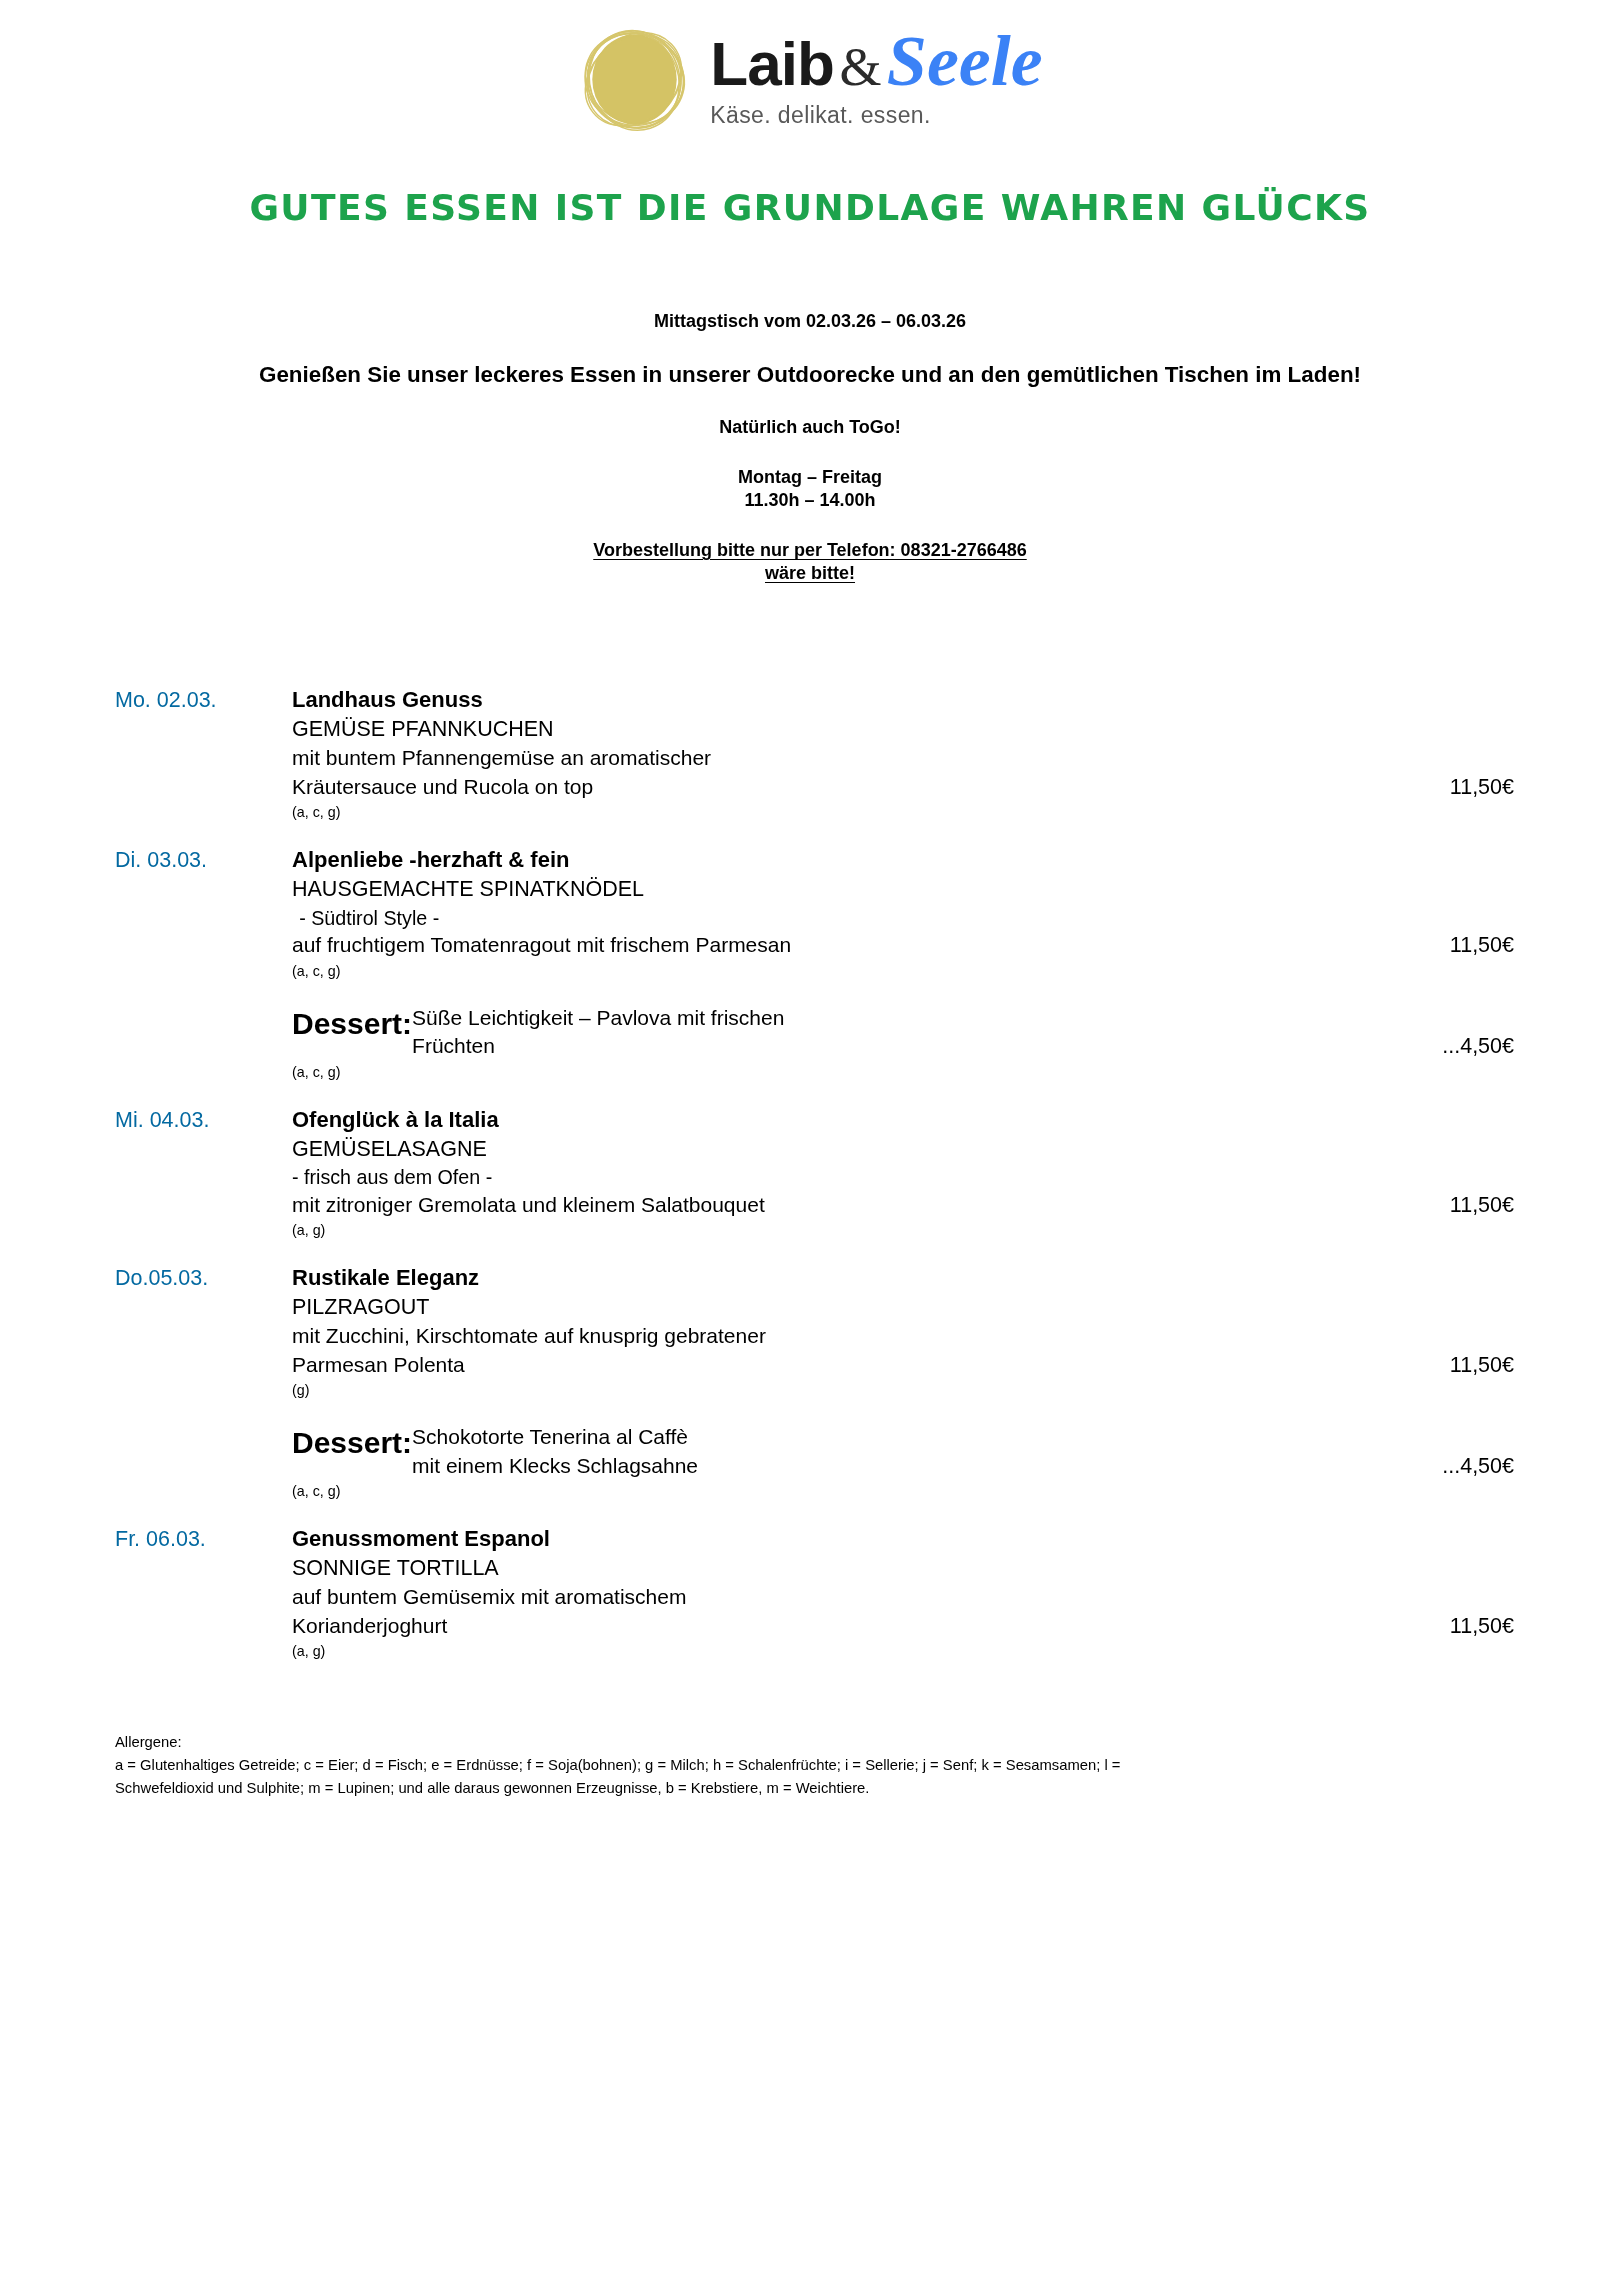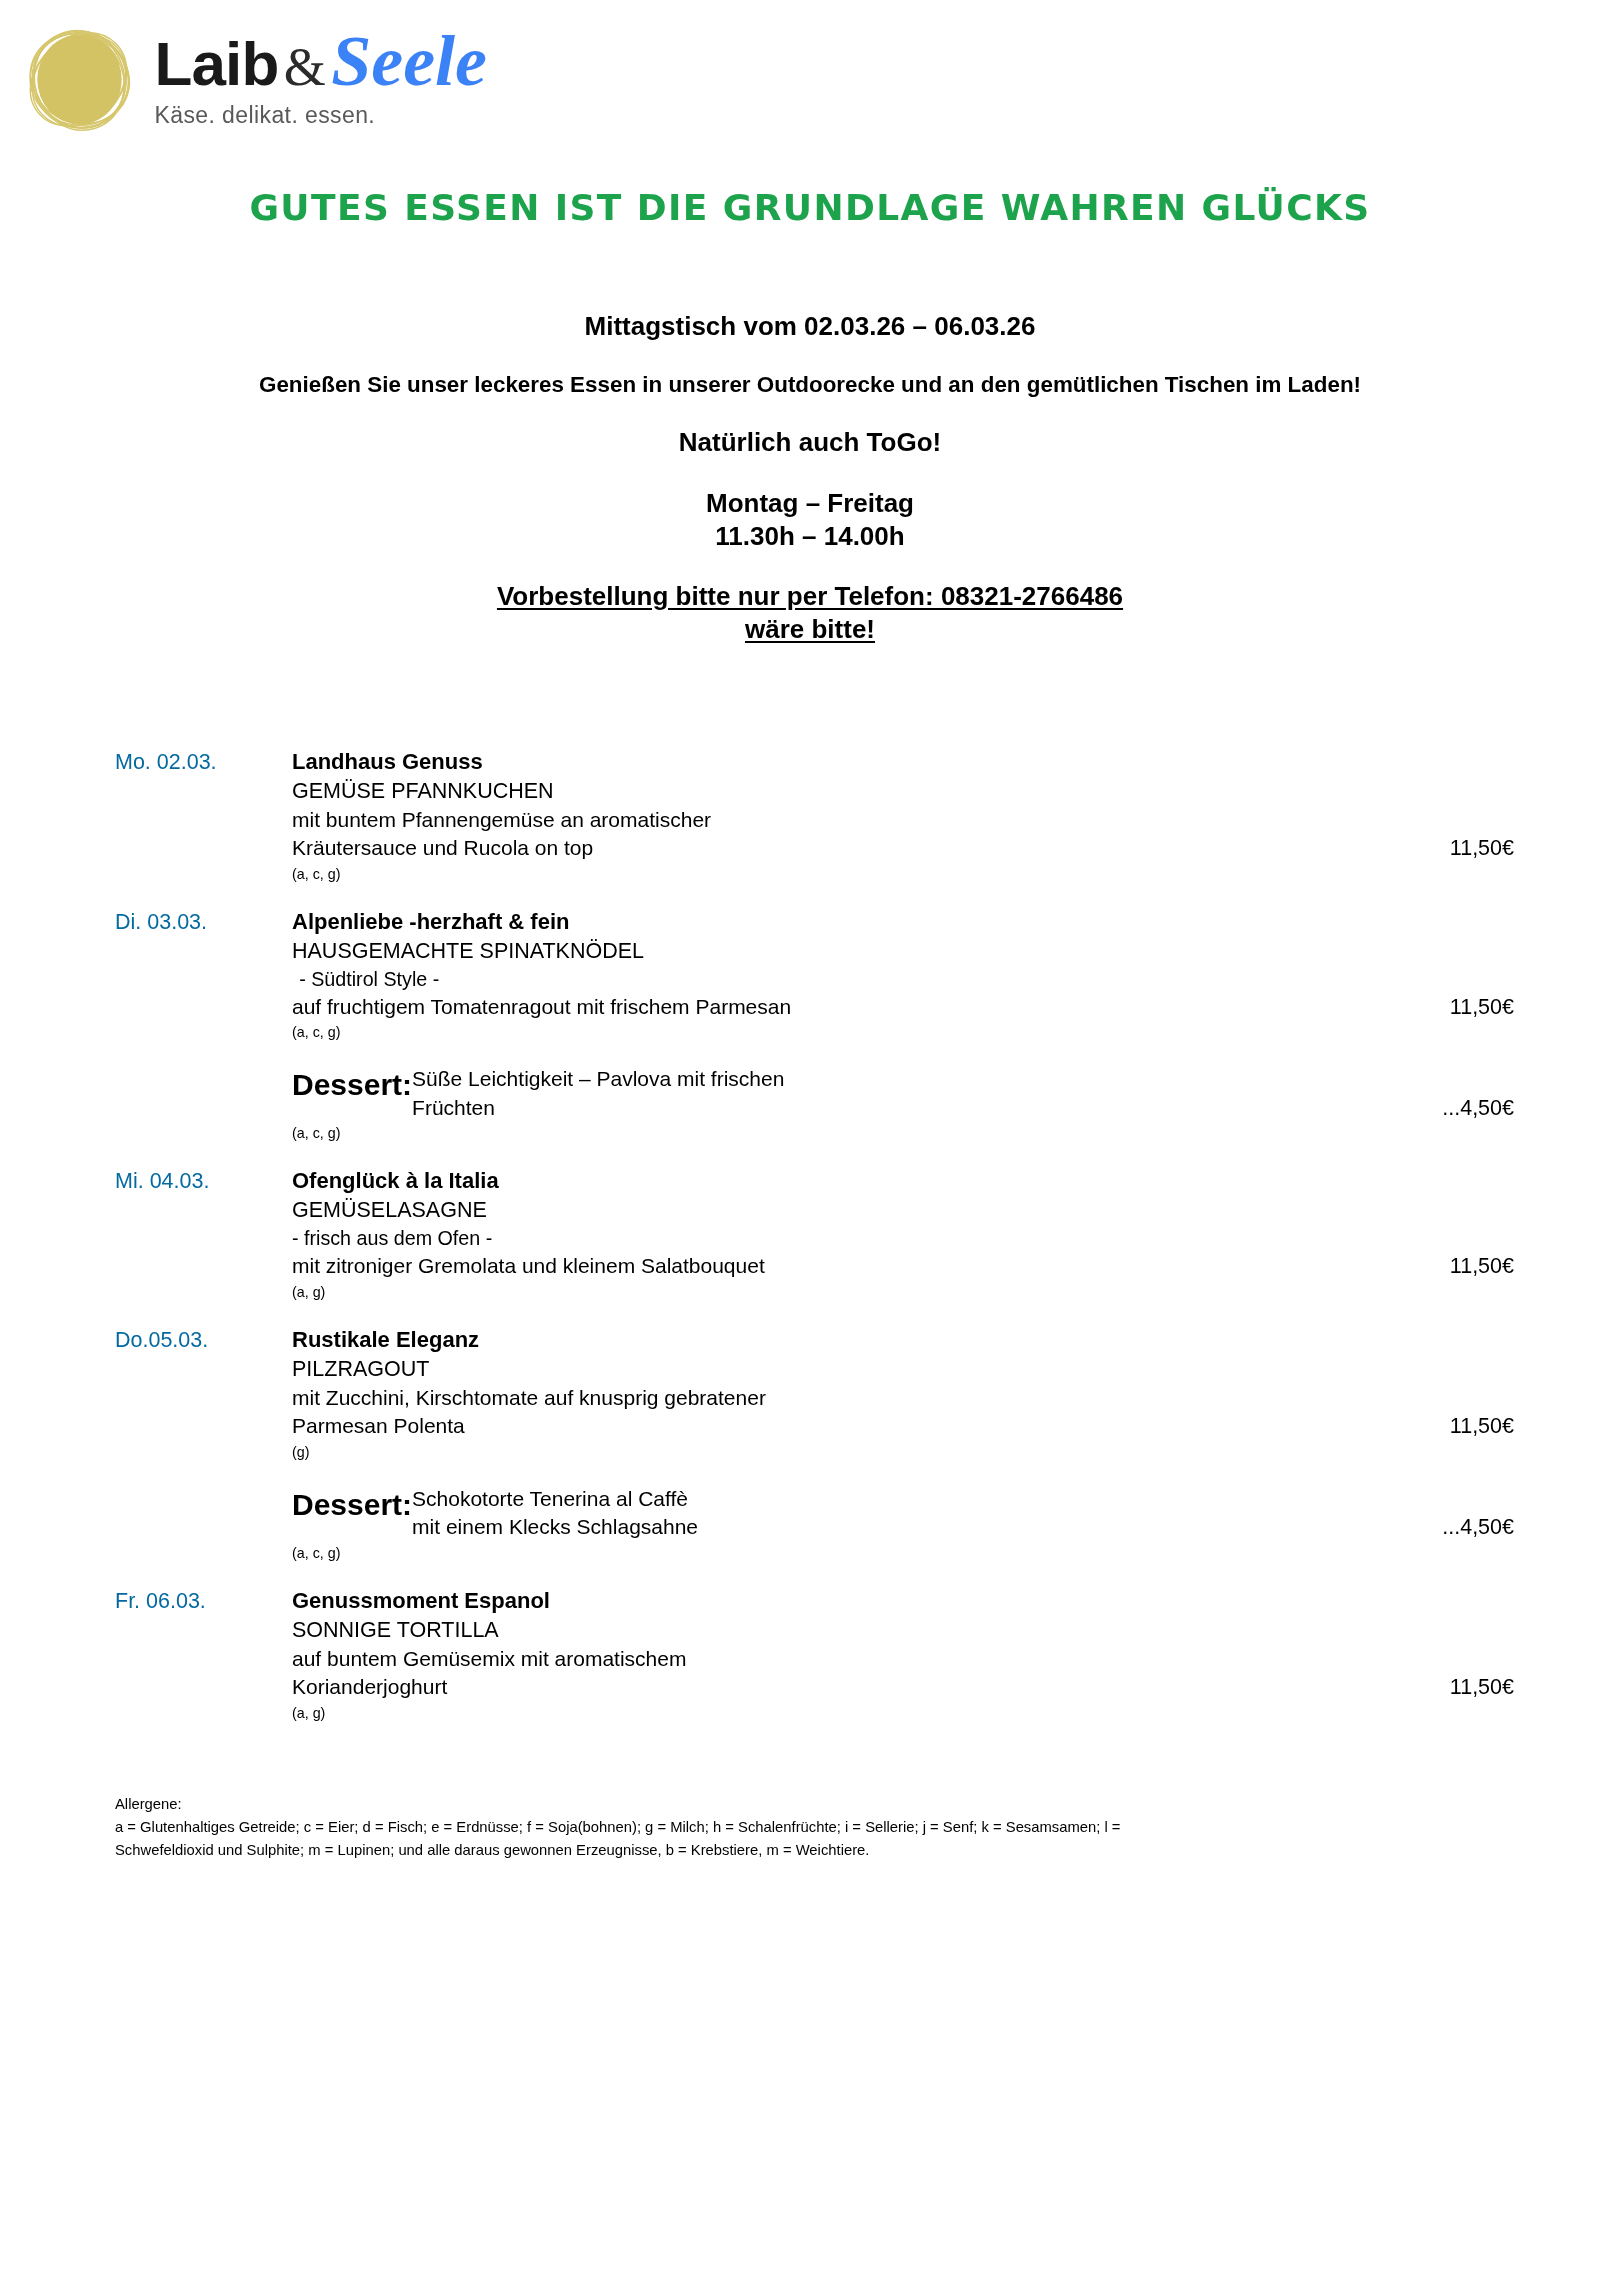--- a/index.html
+++ b/index.html
@@ -19,21 +19,21 @@
     width: 1620px;
     min-height: 2293px;
     box-sizing: border-box;
     padding: 0;
     background: #ffffff;
   }
 
   
   .logo-block {
     display: flex;
-    justify-content: flex-start;
+    justify-content: center;
     padding-top: 12.5px;
   }
   .logo {
     display: flex;
     align-items: center;
     gap: 18px;
     padding: 9px 21.5px 12.5px 21.5px;
   }
   .logo-mark {
     width: 115px;
@@ -95,21 +95,21 @@
 
   
   .intro {
     text-align: center;
     margin-top: 52px;
   }
   .intro p {
     margin: 0;
     font-weight: 700;
     color: #000000;
-    font-size: 26px;
+    font-size: 18px;
     line-height: 1.28;
   }
   .intro .spacer-lg { height: 30px; }
   .intro .spacer-md { height: 27px; }
   .intro .wide {
     font-size: 22.4px;
     padding: 0 125px;
     line-height: 1.3;
   }
   .phone {

